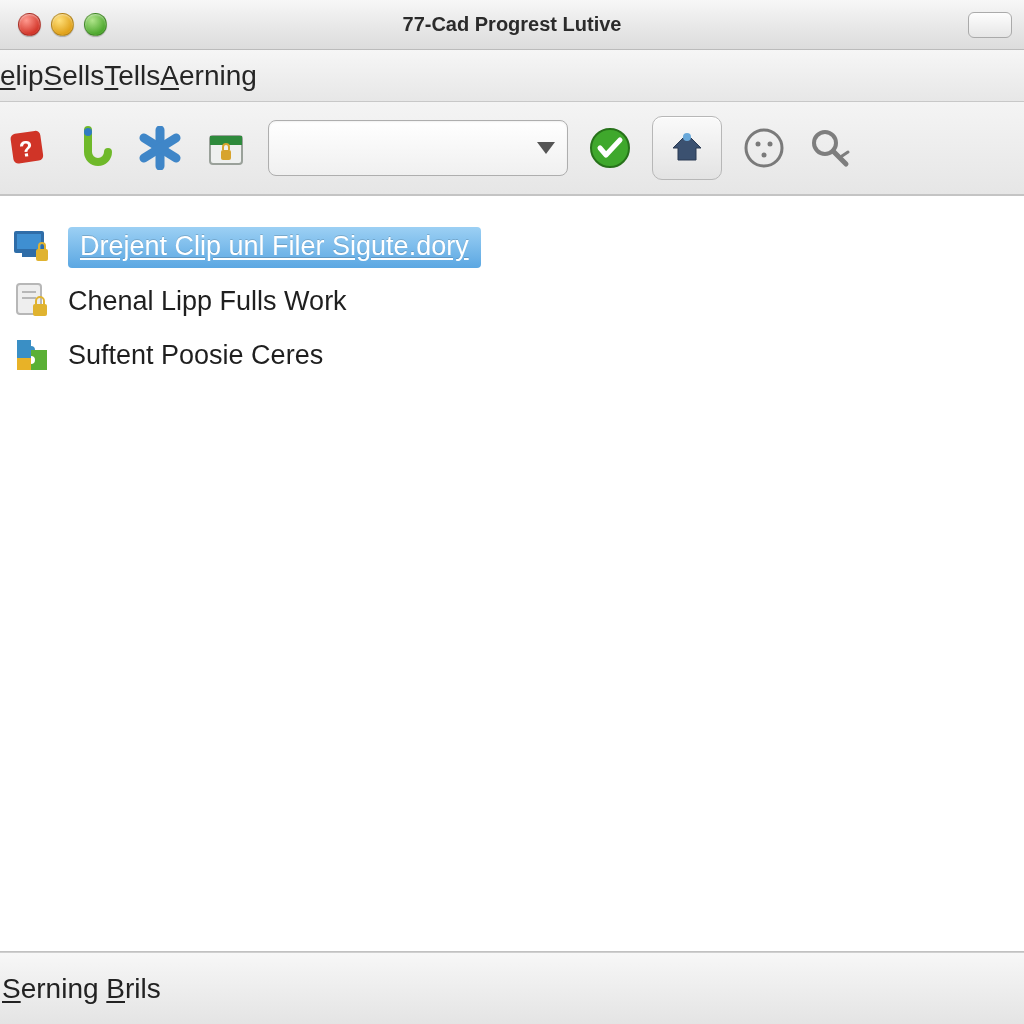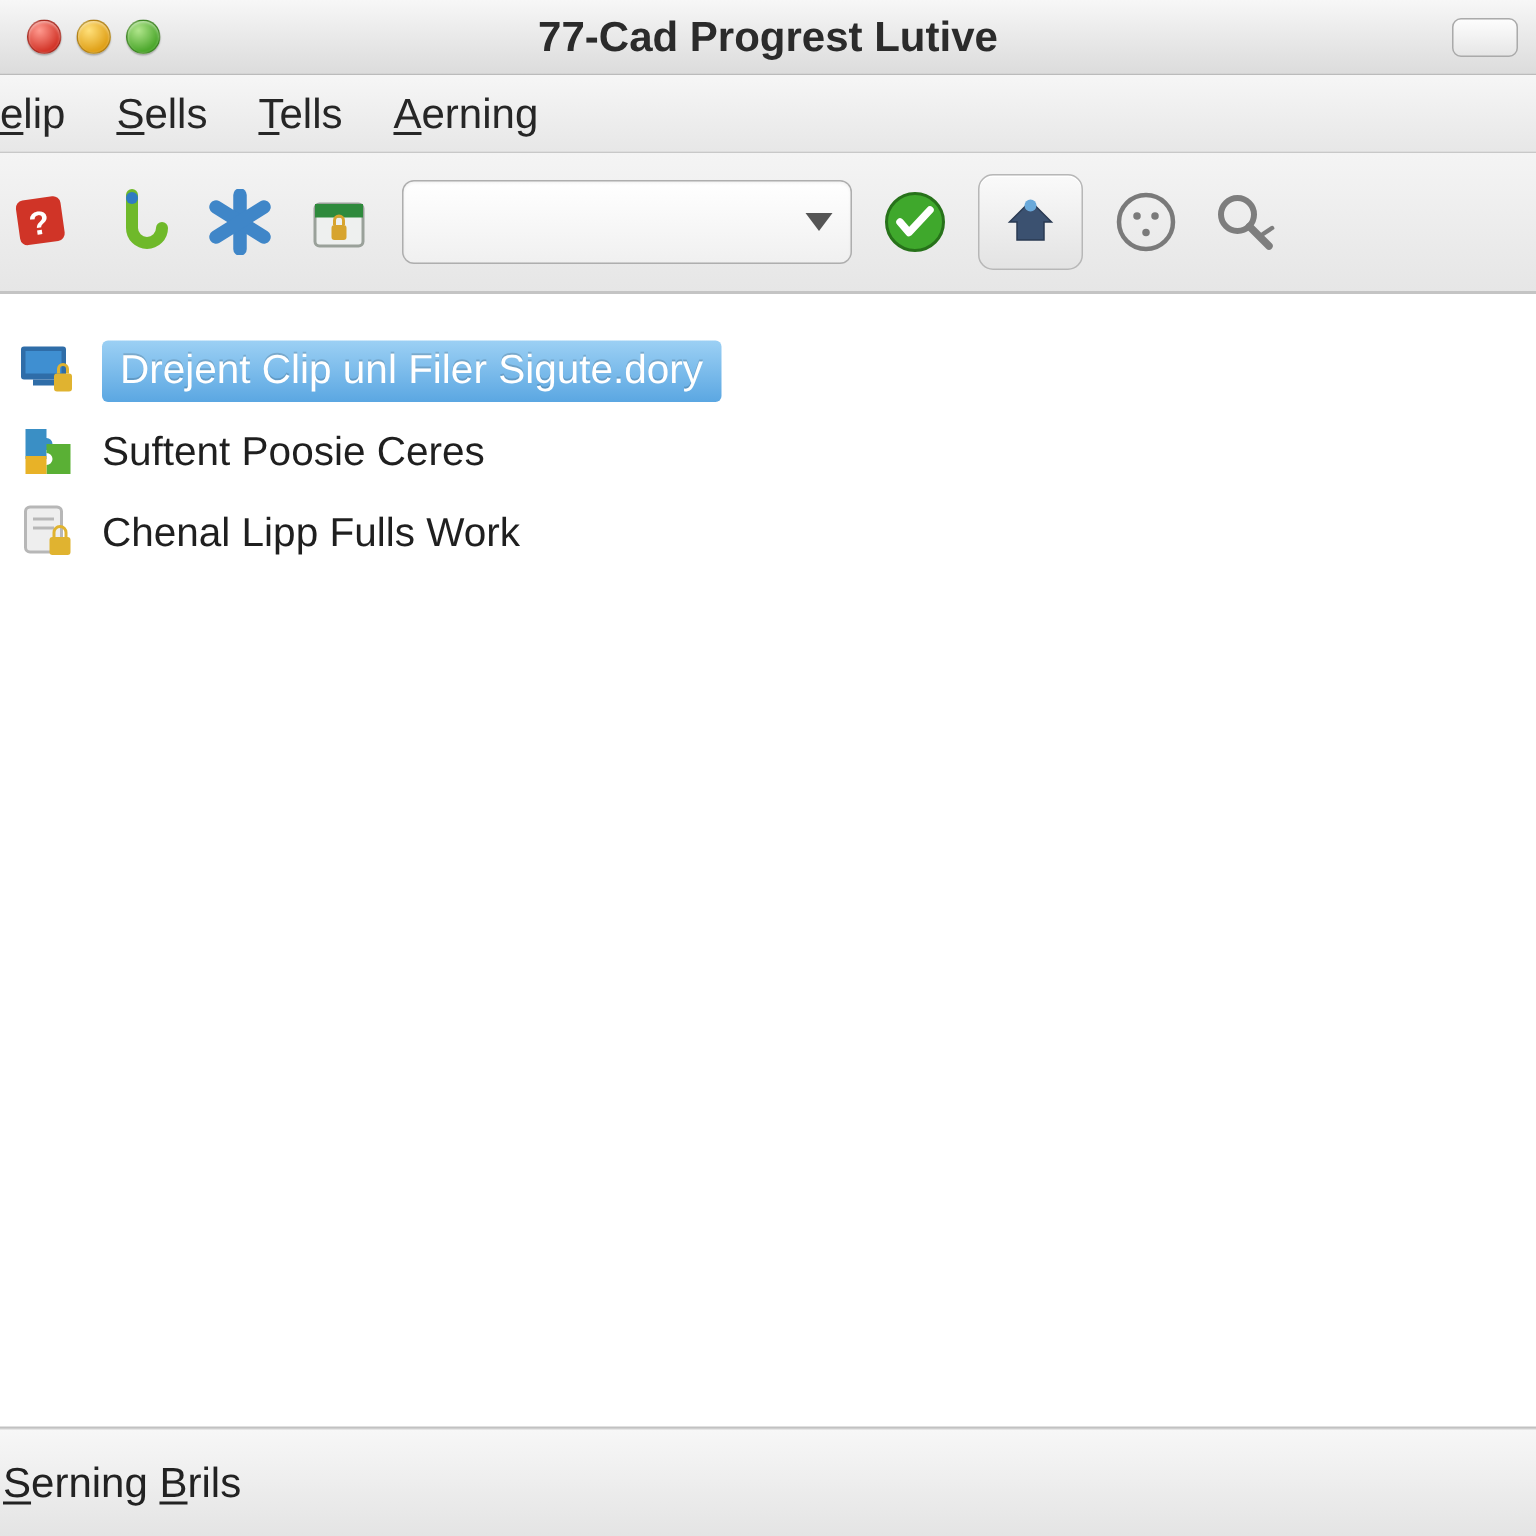--- a/index.html
+++ b/index.html
@@ -24,39 +24,38 @@
 .tl {
   width: 23px; height: 23px; border-radius: 50%;
   box-shadow: inset 0 1px 2px rgba(255,255,255,0.5), 0 1px 1px rgba(0,0,0,0.25);
   border: 1px solid rgba(0,0,0,0.2);
 }
 .tl-red { background: radial-gradient(circle at 35% 30%, #ff9a8f, #d3362a 70%); }
 .tl-yellow { background: radial-gradient(circle at 35% 30%, #ffe07a, #e0a119 70%); }
 .tl-green { background: radial-gradient(circle at 35% 30%, #b0e58b, #4da82d 70%); }
 .title-text {
   position: absolute; left: 0; right: 0; text-align: center;
-  font-size: 28px; font-weight: 600; color: #2b2b2b;
+  font-size: 20px; font-weight: 600; color: #2b2b2b;
   pointer-events: none;
 }
 .title-right-btn {
   margin-left: auto;
   width: 44px; height: 26px;
   border: 1px solid #aaa; border-radius: 6px;
   background: linear-gradient(#fdfdfd, #e6e6e6);
 }
 
 
 .menubar {
   height: 52px;
   background: linear-gradient(to bottom, #f6f6f6 0%, #e7e7e7 100%);
   border-bottom: 1px solid #c8c8c8;
   display: flex;
   align-items: center;
   padding: 0 0 0 0px;
-  gap: 34px;
   font-size: 28px;
   color: #262626;
 }
 .menu-item { cursor: default; }
 .menu-item .mn { text-decoration: underline; text-underline-offset: 3px; }
 
 
 .toolbar {
   height: 94px;
   background: linear-gradient(to bottom, #f4f4f4 0%, #e6e6e6 100%);
@@ -116,20 +115,21 @@
   width: 40px; height: 40px; display: flex; align-items: center; justify-content: center;
 }
 .row-selected {
   padding-left: 12px;
 }
 .row-selected .label-pill {
   background: linear-gradient(to bottom, #9cd0f4, #5ba7e2);
   color: #fff;
   padding: 4px 12px 6px 12px;
   border-radius: 4px;
+  text-decoration: underline;
   text-underline-offset: 3px;
   text-shadow: 0 -1px 0 rgba(0,0,0,0.15);
 }
 
 
 .statusbar {
   height: 72px;
   background: linear-gradient(to bottom, #f7f7f7, #e4e4e4);
   border-top: 1px solid #cfcfcf;
   display: flex; align-items: center;
@@ -252,40 +252,40 @@
         <rect x="24" y="20" width="12" height="12" rx="2" fill="#e0b330"></rect>
         <path d="M27 20 v-3 a3 3 0 0 1 6 0 v3" fill="none" stroke="#e0b330" stroke-width="2"></path>
       </svg>
     </span>
     <span class="label-pill">Drejent Clip unl Filer Sigute.dory</span>
   </div>
 
   <div class="list-row">
     <span class="file-icon">
       <svg width="38" height="38" viewBox="0 0 38 38">
-        <path d="M4 4 h14 v6 a4 4 0 0 1 0 8 v6 h-14 z" fill="#3a8fc5"></path>
-        <path d="M18 14 h16 v20 h-16 v-6 a4 4 0 0 0 0 -8 z" fill="#5ab035"></path>
-        <path d="M4 22 h14 v12 h-14 z" fill="#e8b227"></path>
-      </svg>
-    </span>
-    <span>Suftent Poosie Ceres</span>
-  </div>
-
-  <div class="list-row">
-    <span class="file-icon">
-      <svg width="38" height="38" viewBox="0 0 38 38">
         <rect x="4" y="2" width="24" height="30" rx="3" fill="#eeeeee" stroke="#b7b7b7" stroke-width="2"></rect>
         <line x1="9" y1="10" x2="23" y2="10" stroke="#b7b7b7" stroke-width="2"></line>
         <line x1="9" y1="16" x2="23" y2="16" stroke="#b7b7b7" stroke-width="2"></line>
         <rect x="20" y="22" width="14" height="12" rx="2" fill="#e0b330"></rect>
         <path d="M23 22 v-3 a4 4 0 0 1 8 0 v3" fill="none" stroke="#e0b330" stroke-width="2"></path>
       </svg>
     </span>
     <span>Chenal Lipp Fulls Work</span>
   </div>
 
+  <div class="list-row">
+    <span class="file-icon">
+      <svg width="38" height="38" viewBox="0 0 38 38">
+        <path d="M4 4 h14 v6 a4 4 0 0 1 0 8 v6 h-14 z" fill="#3a8fc5"></path>
+        <path d="M18 14 h16 v20 h-16 v-6 a4 4 0 0 0 0 -8 z" fill="#5ab035"></path>
+        <path d="M4 22 h14 v12 h-14 z" fill="#e8b227"></path>
+      </svg>
+    </span>
+    <span>Suftent Poosie Ceres</span>
+  </div>
+
 </div>
 
 <div class="statusbar">
   <span>
     <span class="mn">S</span><span>erning </span><span class="mn">B</span><span>rils</span>
   </span>
 </div>
 
 </body></html>

